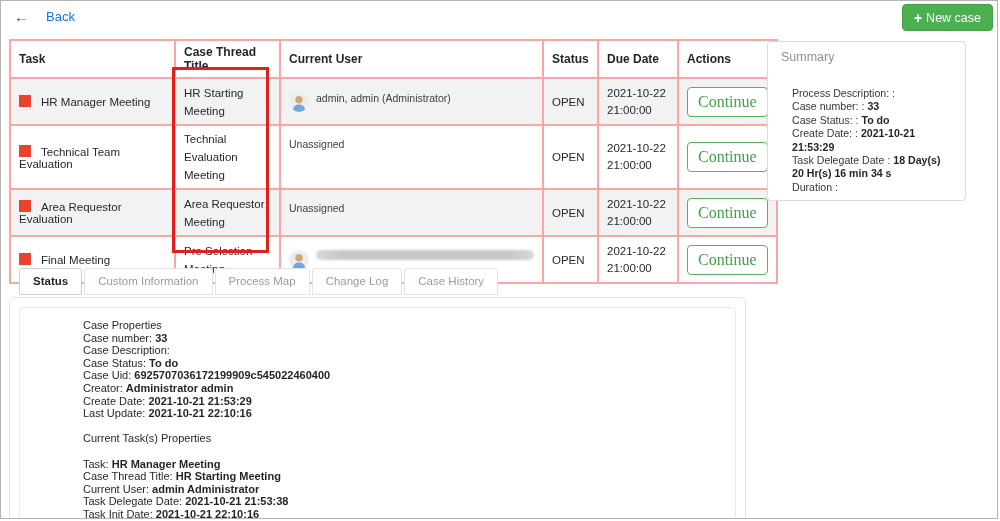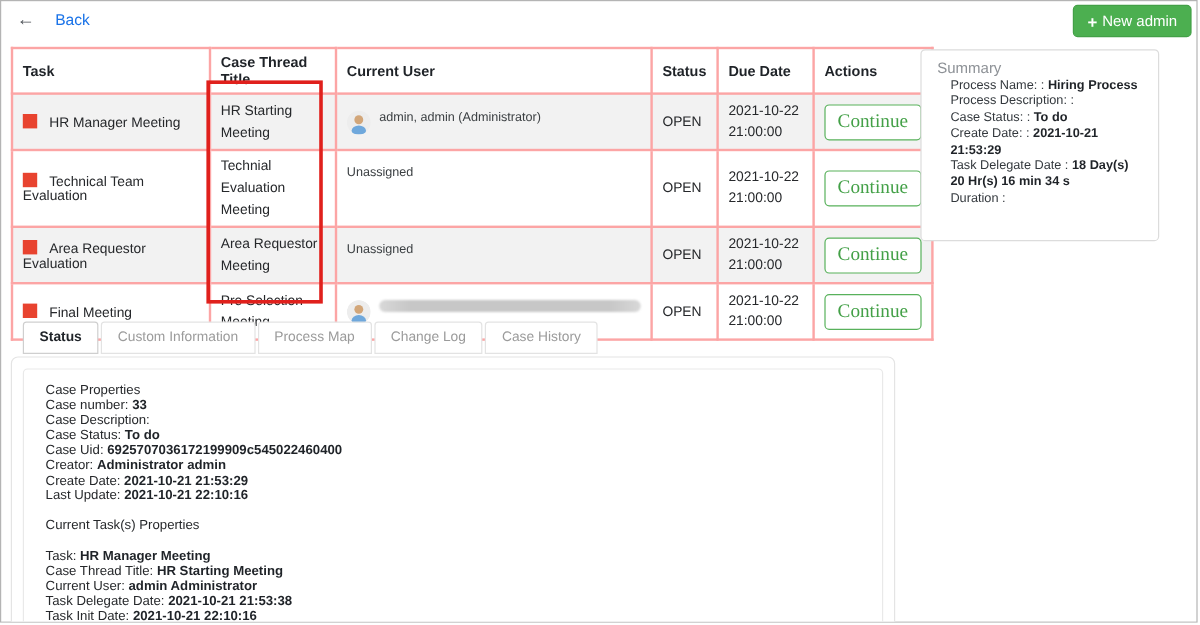--- a/index.html
+++ b/index.html
@@ -27,49 +27,49 @@
   .avatar { width:20px; height:20px; border-radius:50%; overflow:hidden; flex:0 0 auto; display:inline-block; }
   .user-name { font-size:10.5px; color:#3c4043; }
   .redacted-bar { display:inline-block; width:218px; height:10px; border-radius:5px; background:linear-gradient(90deg,#d8d8d8,#c7c7c7 12%,#c7c7c7 88%,#d8d8d8); filter:blur(1px); }
   .continue-btn { background:#fff; border:1px solid #58b15b; color:#43a047; font-size:16px; border-radius:4px; padding:5px 10px; cursor:pointer; font-family:Liberation Serif, serif; }
 
   
   .red-highlight { position:absolute; left:171px; top:66px; width:97px; height:186px; border:3px solid #e0201c; z-index:6; pointer-events:none; }
 
   
   .summary-card { position:absolute; left:766px; top:40px; width:199px; height:160px; border:1px solid #dcdcdc; border-radius:4px; background:#fff; padding:8px 10px 8px 13px; }
-  .summary-title { color:#8d9196; font-size:12.5px; margin-bottom:1px; }
+  .summary-title { color:#8d9196; font-size:12.5px; margin-bottom:23px; }
   .summary-items { margin-left:11px; font-size:10.6px; line-height:13.4px; color:#33383d; }
   .summary-items .line b { color:#1f2328; }
 
   
   .tabs { position:absolute; left:18px; top:267px; display:flex; gap:2px; z-index:3; }
   .tab { height:27px; line-height:25px; padding:0 13px; font-size:11.5px; color:#9b9b9b; background:#fff; border:1px solid #e3e3e3; border-radius:3px 3px 0 0; cursor:pointer; font-family:inherit; }
   .tab.active { color:#1f2328; font-weight:bold; border-color:#cfcfcf; position:relative; z-index:4; }
 
   
   .content-card { position:absolute; left:8px; top:296px; width:737px; height:240px; background:#fff; border:1px solid #e4e4e4; border-radius:6px; padding:9px; }
   .content-inner { width:100%; height:230px; border:1px solid #e9e9e9; border-radius:4px; padding:11px 18px; }
   .status-lines { font-size:11px; line-height:12.6px; color:#26282b; }
-  .status-lines .line { min-height:12.6px; }
+  .status-lines .line { min-height:12.6px;margin-left:45px; }
   .status-lines .line b { color:#1f2328; }
 </style>
 </head>
 <body>
 
 <div class="page">
 
   <div class="back-link">
     <span class="back-arrow">←</span>
     <span class="back-text">Back</span>
   </div>
 
   <button class="new-case-btn">
     <span class="new-case-plus">+</span>
-    <span>New admin</span>
+    <span>New case</span>
   </button>
 
   <table class="task-table">
     <colgroup>
       <col class="col-task">
         <col class="col-thread">
         <col class="col-user">
       <col class="col-status">
         <col class="col-due">
         <col class="col-actions">
@@ -137,24 +137,24 @@
       </tr>
     </tbody>
   </table>
 
   <div class="red-highlight"></div>
 
   <div class="summary-card">
     <div class="summary-title">Summary</div>
     <div class="summary-items">
 
-        <div class="line"><span>Process Name: : </span><b>Hiring Process</b></div>
 
         <div class="line"><span>Process Description: :</span><b></b></div>
 
+        <div class="line"><span>Case number: : </span><b>33</b></div>
 
         <div class="line"><span>Case Status: : </span><b>To do</b></div>
 
         <div class="line"><span>Create Date: : </span><b>2021-10-21 21:53:29</b></div>
 
 
         <div class="line"><span>Task Delegate Date : </span><b>18 Day(s) 20 Hr(s) 16 min 34 s</b></div>
 
         <div class="line"><span>Duration :</span><b></b></div>
       </div>

